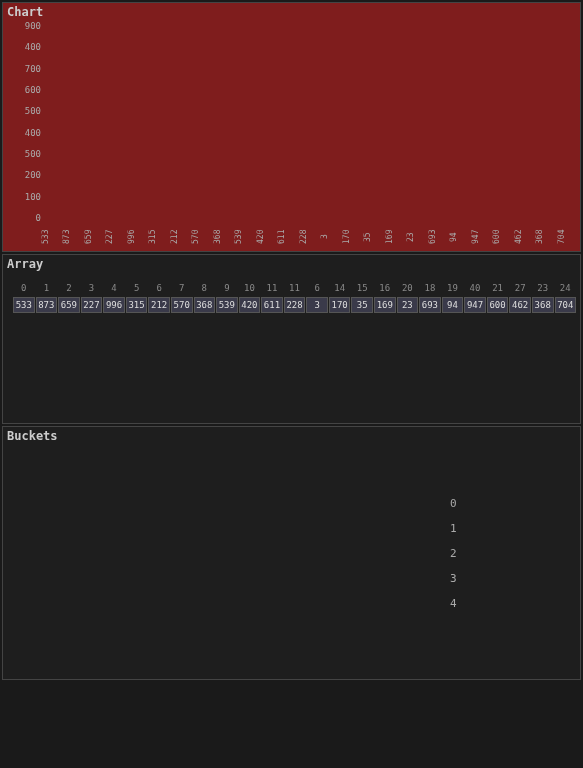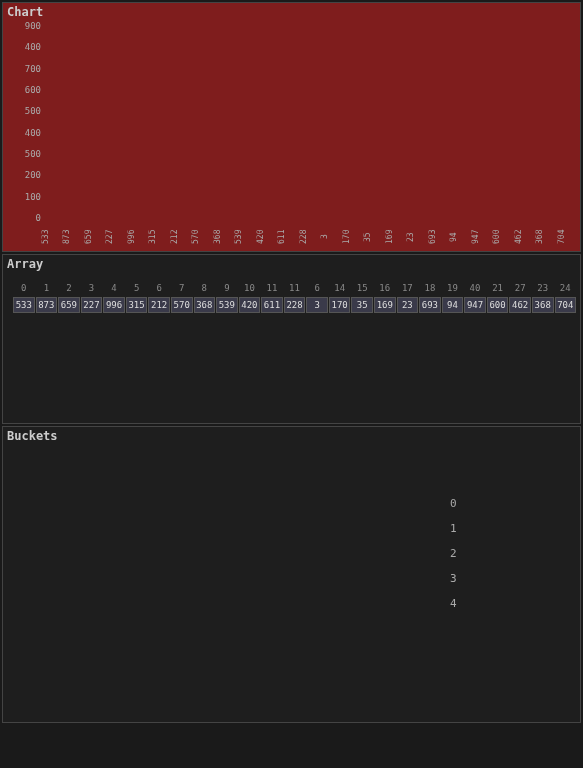--- a/index.html
+++ b/index.html
@@ -133,21 +133,21 @@
       text-align: center;
       background: #3a3a4a;
       color: #ddd;
       font-size: 9px;
       padding: 2px 0;
       border: 1px solid #555;
     }
 
     
     #buckets-section {
-      height: 297px;
+      height: 254px;
       background: #1e1e1e;
     }
 
     .buckets-content {
       position: absolute;
       top: 24px;
       left: 0;
       right: 0;
       bottom: 0;
       display: flex;
@@ -308,21 +308,21 @@
       <div class="array-index-cell">7</div>
       <div class="array-index-cell">8</div>
       <div class="array-index-cell">9</div>
       <div class="array-index-cell">10</div>
       <div class="array-index-cell">11</div>
       <div class="array-index-cell">11</div>
       <div class="array-index-cell">6</div>
       <div class="array-index-cell">14</div>
       <div class="array-index-cell">15</div>
       <div class="array-index-cell">16</div>
-      <div class="array-index-cell">17</div>
+      <div class="array-index-cell">20</div>
       <div class="array-index-cell">18</div>
       <div class="array-index-cell">19</div>
       <div class="array-index-cell">40</div>
       <div class="array-index-cell">21</div>
       <div class="array-index-cell">27</div>
       <div class="array-index-cell">23</div>
       <div class="array-index-cell">24</div>
     </div>
   <div class="array-values-row" id="array-values">
       <div class="array-value-cell">533</div>

